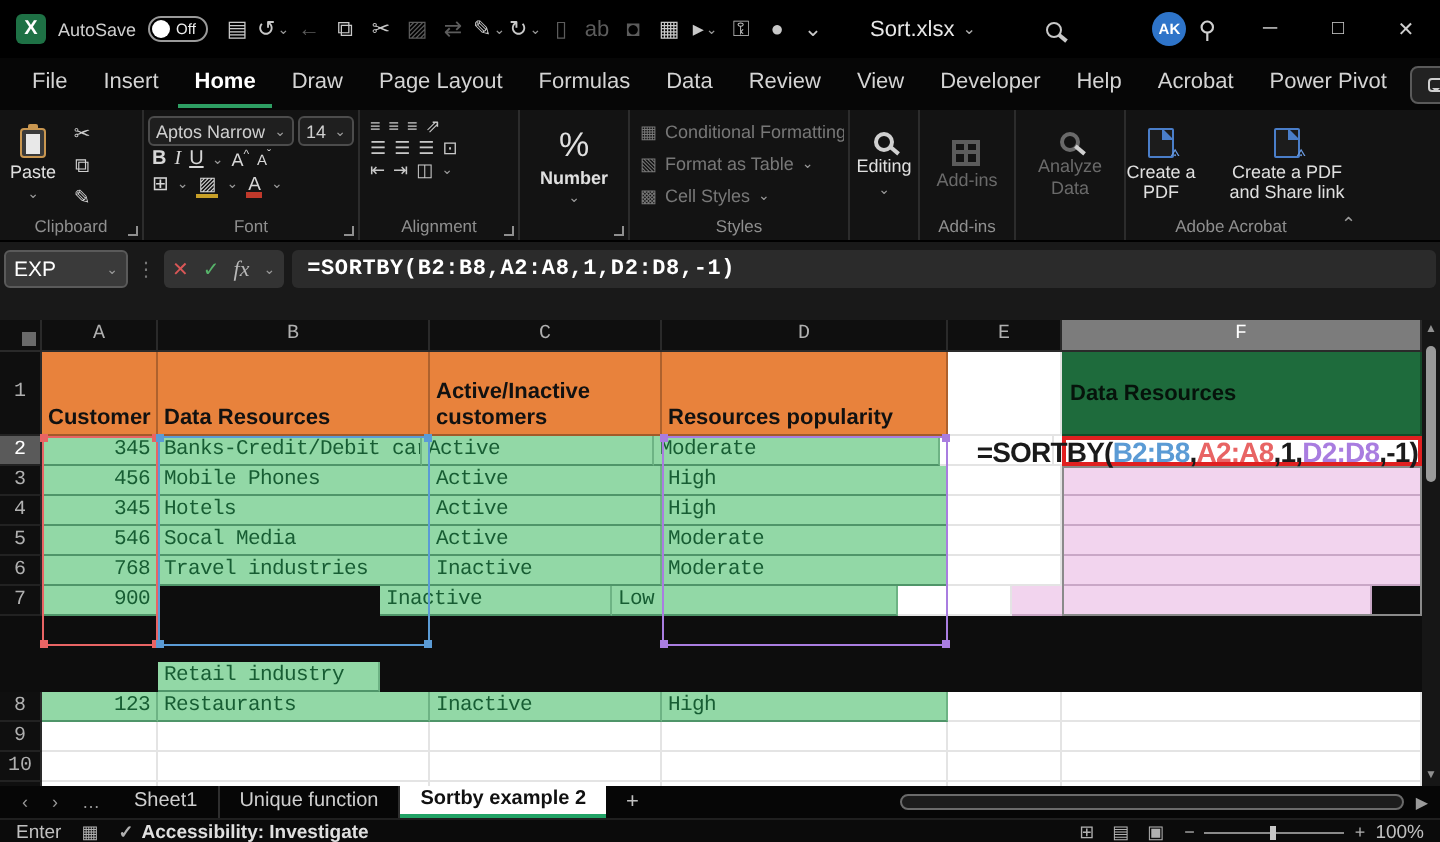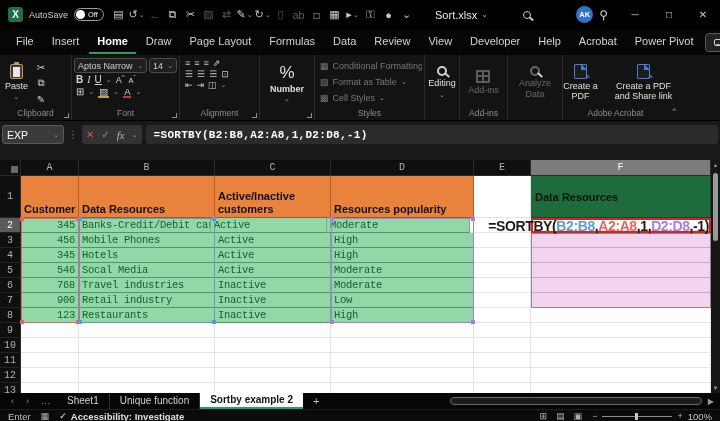--- a/index.html
+++ b/index.html
@@ -446,21 +446,21 @@
           <div class="cell g num" style="width: 58px; height: 15px;">768</div>
           <div class="cell g txt" style="width: 136px; height: 15px;">Travel industries</div>
           <div class="cell g txt" style="width: 116px; height: 15px;">Inactive</div>
           <div class="cell g txt" style="width: 143px; height: 15px;">Moderate</div>
           <div class="cell" style="width: 57px; height: 15px;"></div>
           <div class="cell pk" style="width: 180px; height: 15px;"></div>
         </div>
         <div class="grow">
           <div class="rh" style="width: 21px; height: 15px;">7</div>
           <div class="cell g num" style="width: 58px; height: 15px;">900</div>
-          <div class="cell g txt" style="width: 136px; height: 15px;">Retail industry</div>
+          <div class="cell g txt" style="width: 111px; height: 15px; margin-top: 38px;">Retail industry</div>
           <div class="cell g txt" style="width: 116px; height: 15px;">Inactive</div>
           <div class="cell g txt" style="width: 143px; height: 15px;">Low</div>
           <div class="cell" style="width: 57px; height: 15px;"></div>
           <div class="cell pk" style="width: 180px; height: 15px;"></div>
         </div>
         <div class="grow">
           <div class="rh" style="width: 21px; height: 15px;">8</div>
           <div class="cell g num" style="width: 58px; height: 15px;">123</div>
           <div class="cell g txt" style="width: 136px; height: 15px;">Restaurants</div>
           <div class="cell g txt" style="width: 116px; height: 15px;">Inactive</div>

